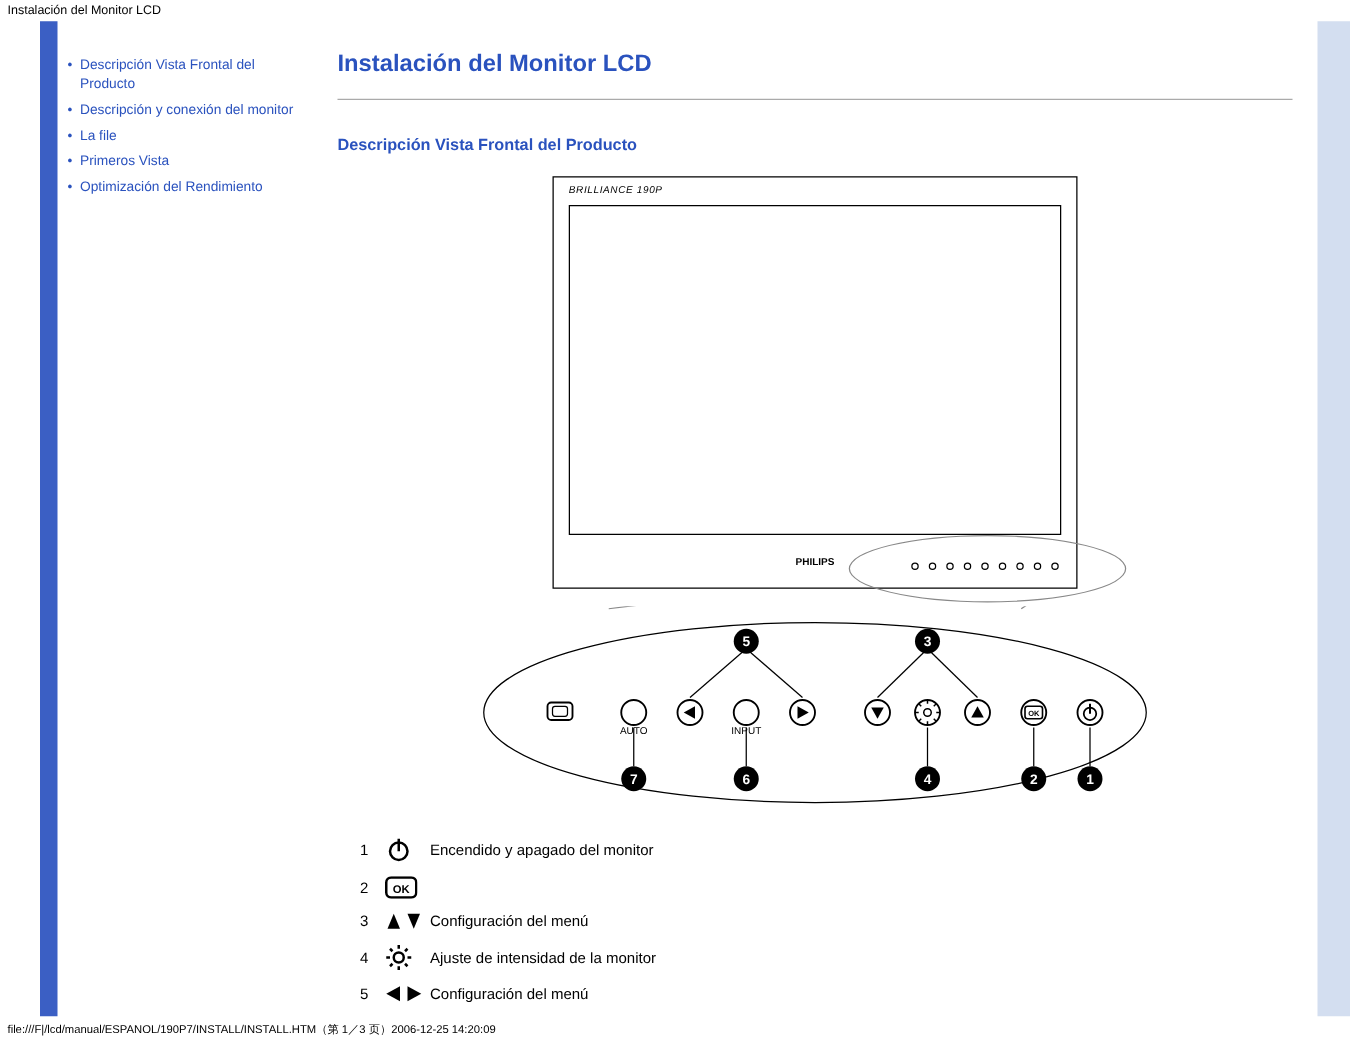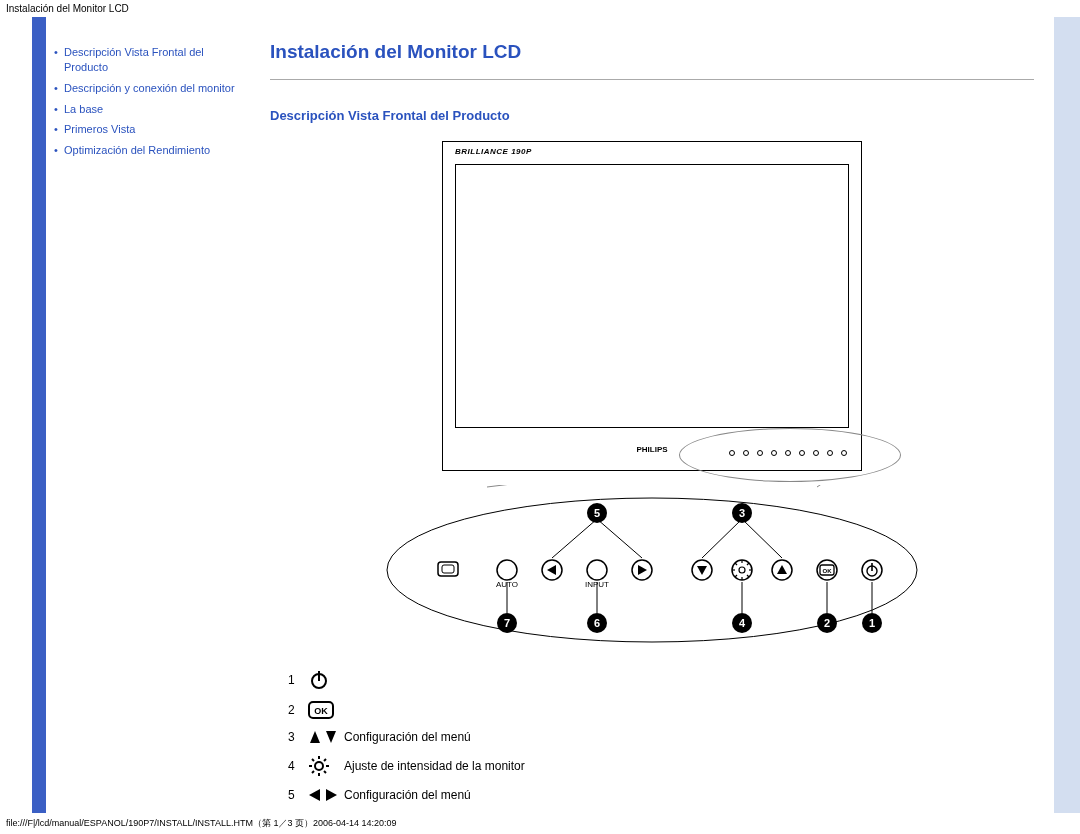--- a/index.html
+++ b/index.html
@@ -103,21 +103,21 @@
     top: 22px;
     bottom: 42px;
     border: 1px solid #000;
   }
   .monitor-brand {
     position: absolute;
     top: 5px;
     left: 12px;
     font-size: 8px;
     font-style: italic;
-    font-weight: bold;
+    font-weight: normal;
     letter-spacing: 0.5px;
   }
   .monitor-bottom-brand {
     position: absolute;
     bottom: 16px;
     left: 50%;
     transform: translateX(-50%);
     font-size: 8px;
     font-weight: bold;
     margin-top: 26px;
@@ -201,21 +201,21 @@
       <li>
         <span class="bullet">•</span>
         <a href="#">Descripción Vista Frontal del Producto</a>
       </li>
       <li>
         <span class="bullet">•</span>
         <a href="#">Descripción y conexión del monitor</a>
       </li>
       <li>
         <span class="bullet">•</span>
-        <a href="#">La base</a>
+        <a href="#">La file</a>
       </li>
       <li>
         <span class="bullet">•</span>
         <a href="#">Primeros Vista</a>
       </li>
       <li>
         <span class="bullet">•</span>
         <a href="#">Optimización del Rendimiento</a>
       </li>
     </ul>
@@ -355,20 +355,21 @@
     <div class="legend">
 
       <div class="legend-row">
         <span class="num">1</span>
         <span class="icon">
           <svg width="22" height="22" viewBox="0 0 22 22">
               <circle cx="11" cy="12" r="7" class="stroke"></circle>
               <line x1="11" y1="2" x2="11" y2="12" class="stroke" stroke-width="2.5"></line>
             </svg>
         </span>
+        <span class="desc">Encendido y apagado del monitor</span>
       </div>
 
       <div class="legend-row">
         <span class="num">2</span>
         <span class="icon">
           <svg width="26" height="18" viewBox="0 0 26 18">
               <rect x="1" y="1" width="24" height="16" rx="4" class="stroke" stroke-width="2.2"></rect>
               <text x="13" y="13" font-size="9" font-weight="bold" text-anchor="middle">OK</text>
             </svg>
         </span>
@@ -415,13 +416,13 @@
         </span>
         <span class="desc">Configuración del menú</span>
       </div>
 
     </div>
   </main>
 
   <div class="right-band"></div>
 </div>
 
-<div class="footer-path">file:///F|/lcd/manual/ESPANOL/190P7/INSTALL/INSTALL.HTM（第 1／3 页）2006-04-14 14:20:09</div>
+<div class="footer-path">file:///F|/lcd/manual/ESPANOL/190P7/INSTALL/INSTALL.HTM（第 1／3 页）2006-12-25 14:20:09</div>
 
 </body></html>

